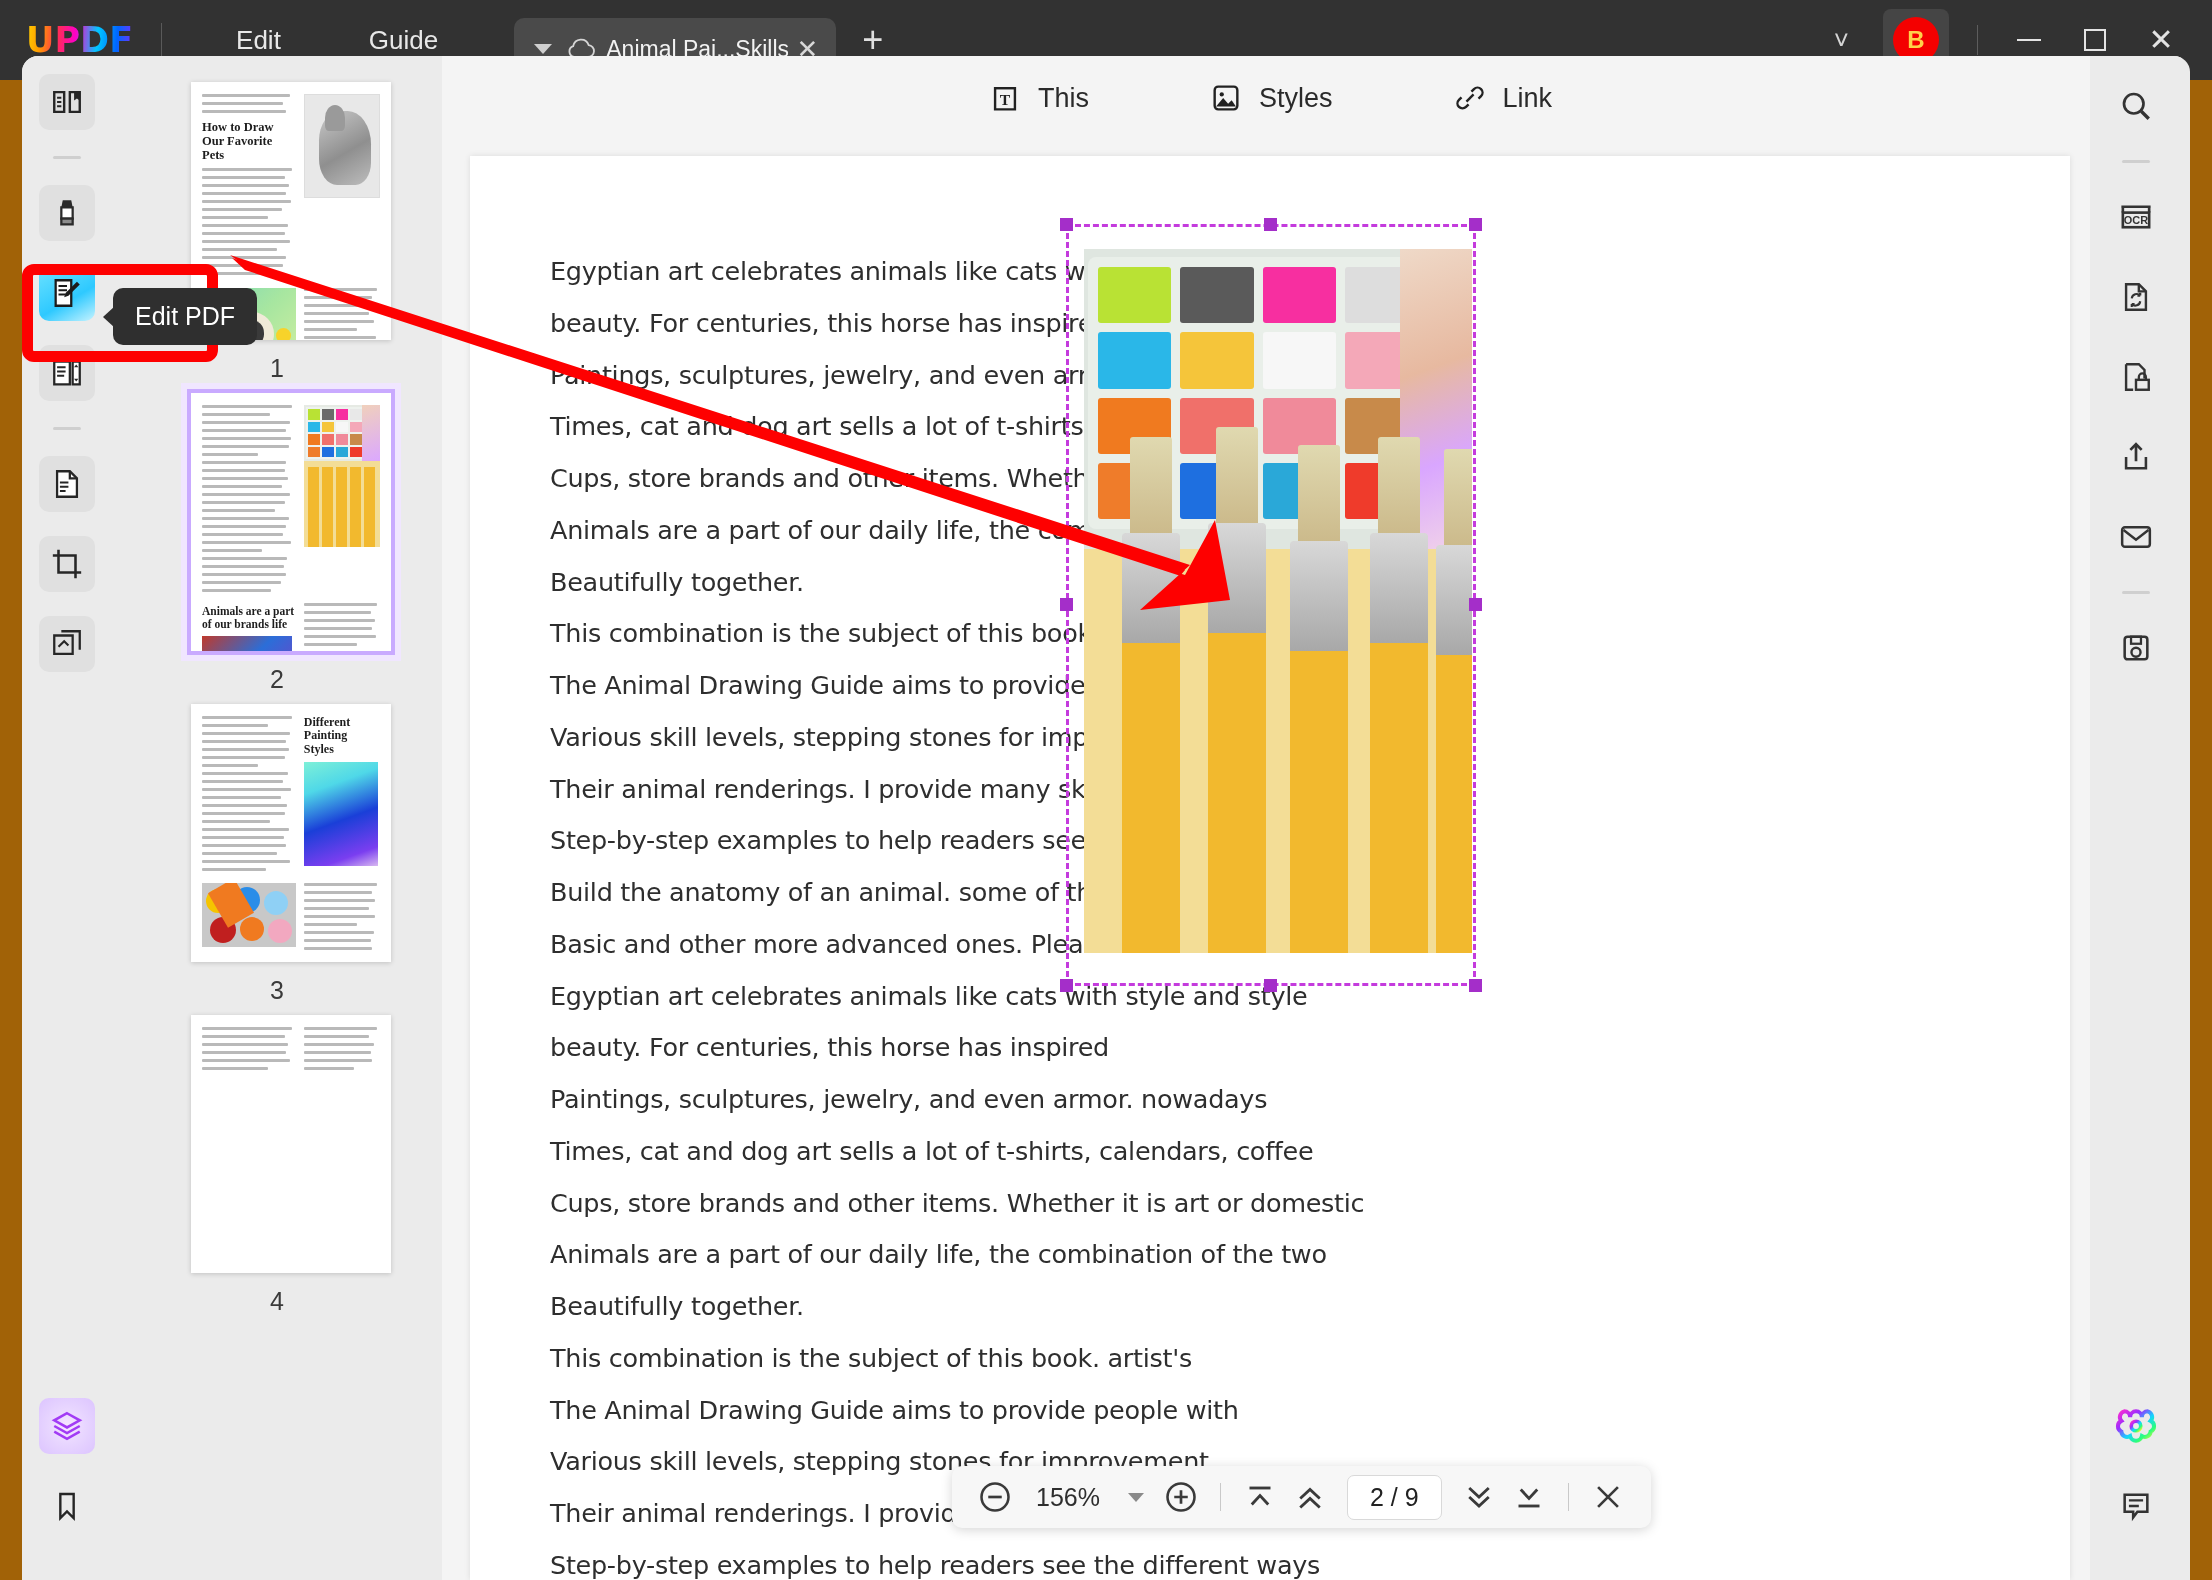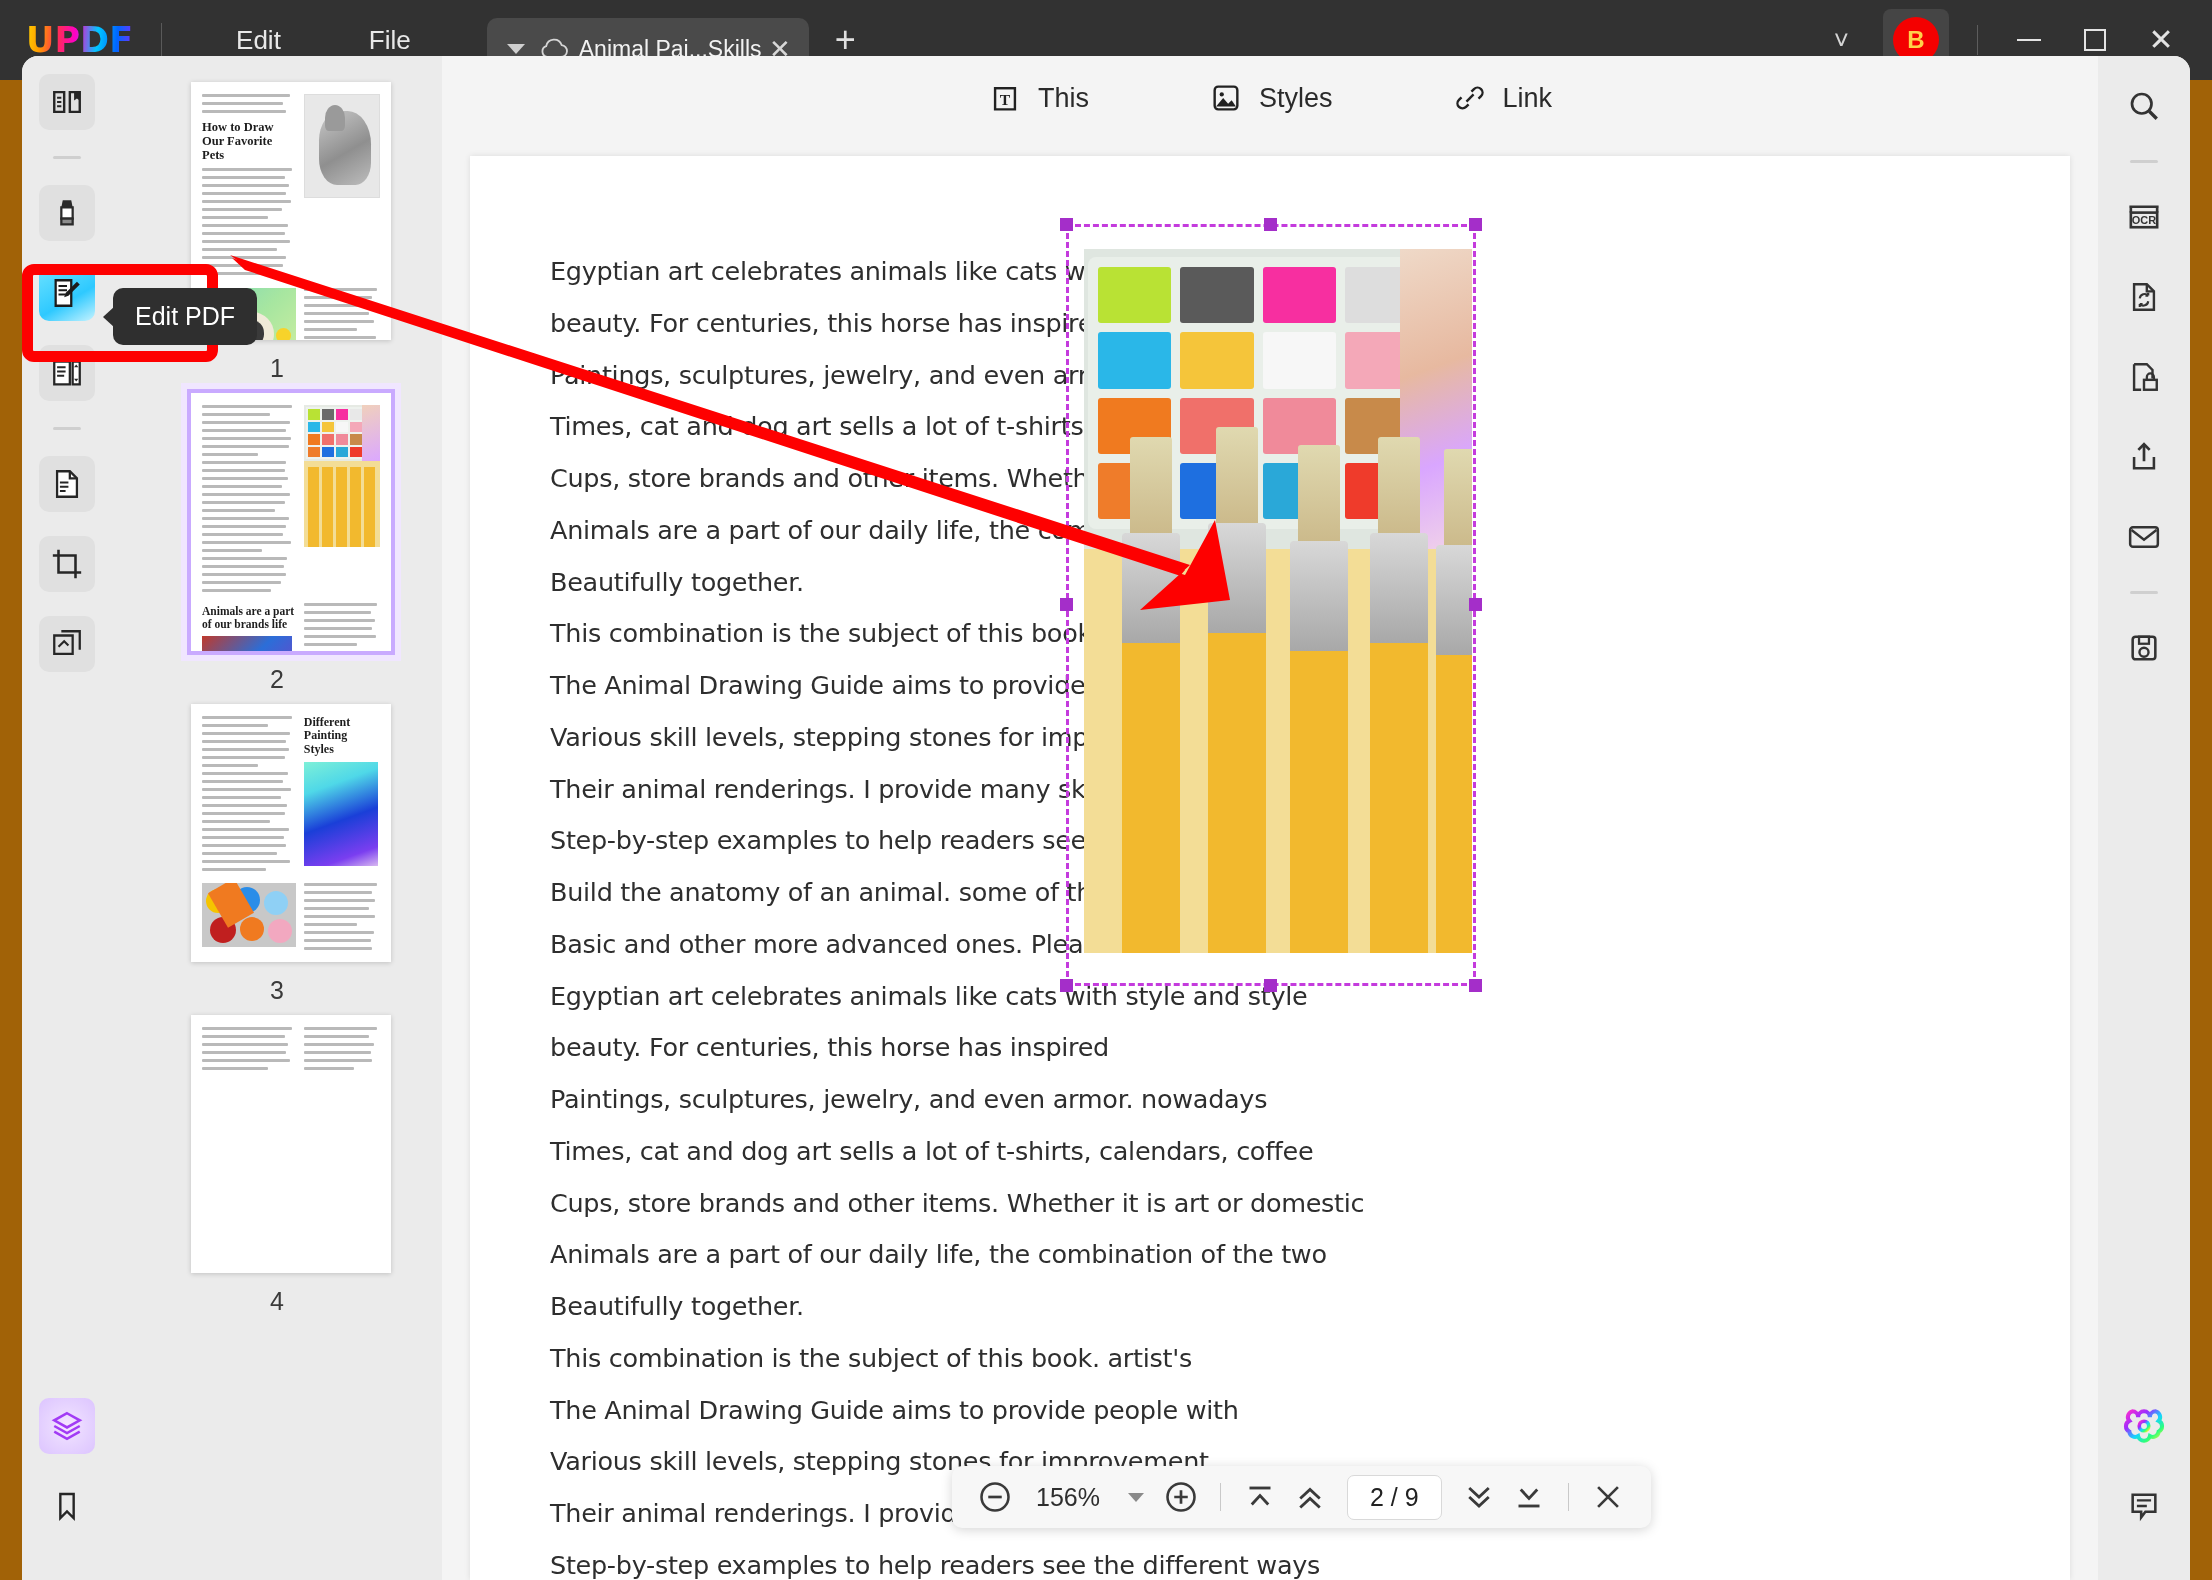--- a/index.html
+++ b/index.html
@@ -161,21 +161,21 @@
     background: linear-gradient(160deg,#efd9c8,#e7b9a0 40%, #d9a6ff 70%, #f2d4e8); }
   .brushes { position:absolute; left:0; top:300px; width:100%; bottom:0; background:#f3dd96; }
   .brush { position:absolute; bottom:0; width: 58px; background: #f2b92e; border-radius: 6px 6px 0 0; }
   .brush .ferrule { position:absolute; top:0; left:0; width:100%; height: 110px;
     background: linear-gradient(180deg,#d8d8d8,#a8a8a8); border-radius: 4px 4px 0 0;}
   .brush .bristle { position:absolute; top:-96px; left: 8px; width: 42px; height: 100px;
     background: linear-gradient(180deg,#e0d9b0,#cbb98a); border-radius: 3px; }
 
   
   .rrail {
-    position: absolute; right: 0; top: 0; width: 92px; height: 100%;
+    position: absolute; right: 8px; top: 0; width: 92px; height: 100%;
     background: #ebebeb; display:flex; flex-direction:column; align-items:center;
     padding-top: 22px;
   }
 
   
   .floatbar {
     position: absolute; left: 930px; bottom: 52px; height: 62px;
     background: #f7f7f7; border-radius: 10px; display: flex; align-items: center;
     box-shadow: 0 2px 12px rgba(0,0,0,0.17); padding: 0 20px; gap: 4px;
   }
@@ -207,21 +207,21 @@
 </style>
 </head>
 <body>
 
 <div id="app">
 
   <div class="titlebar">
     <div class="logo">UPDF</div>
     <div class="tbdiv"></div>
     <div class="menu-item file">Edit</div>
-    <div class="menu-item help">File</div>
+    <div class="menu-item help">Guide</div>
 
     <div class="tab">
       <div class="tab-caret"></div>
       <span class="tab-cloud">
         <svg width="30" height="22" viewBox="0 0 30 22">
             <path d="M8 19h14a6 6 0 0 0 .6-11.97A8 8 0 0 0 7.2 8.2 5.6 5.6 0 0 0 8 19z" fill="none" stroke="#d5d5d5" stroke-width="1.8"></path>
           </svg>
       </span>
       <div class="tab-label">Animal Pai...Skills_5-1</div>
       <div class="tab-close">✕</div>

